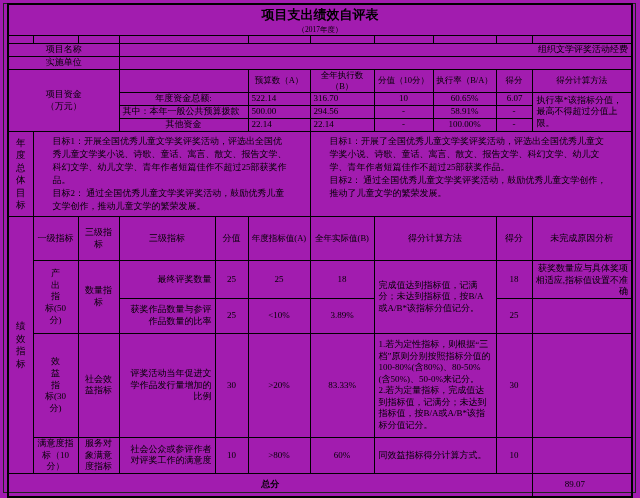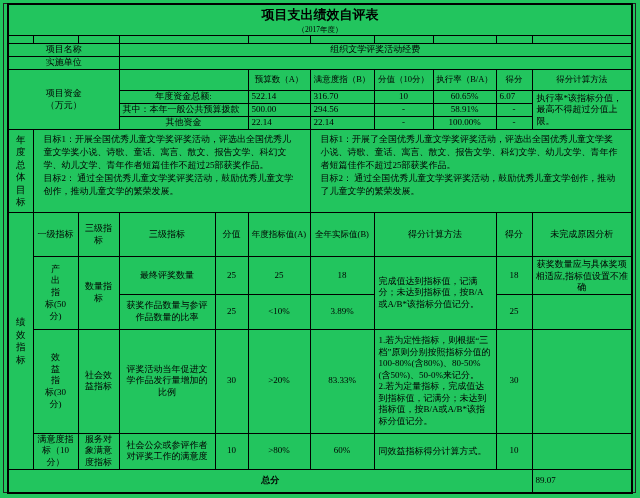--- a/index.html
+++ b/index.html
@@ -1,33 +1,33 @@
 <!DOCTYPE html>
 <html><head>
 <meta charset="utf-8">
 <style>
   html,body{margin:0;padding:0;background:#e8e8e8;}
-  .page{position:relative;width:640px;height:498px;background:#22c55e;
+  .page{position:relative;width:640px;height:498px;background:#a21caf;
         font-family:"Liberation Serif","DejaVu Serif",serif;color:#000;overflow:hidden;}
   .frame{position:absolute;left:3px;top:3px;width:631px;height:488px;border:1px solid #222;}
   table.form{position:absolute;left:7px;top:3px;width:624px;border-collapse:collapse;
         table-layout:fixed;font-size:9px;line-height:1.3;border:2px solid #000;}
   td{border:1px solid #000;padding:0 3px;text-align:center;vertical-align:middle;overflow:hidden;}
   td.nb{border:none;}
   .title-cell{font-size:13px;font-weight:bold;}
   .subtitle-cell{font-size:7.5px;}
   .hdr{font-size:8.5px;padding:0 1px;}
-  .left{text-align:center;}
+  .left{text-align:right;}
   .right{text-align:left;padding-right:7px;}
-  .right-sm{text-align:left;padding-right:2px;}
+  .right-sm{text-align:center;padding-right:2px;}
   .top{vertical-align:top;padding-top:2px;}
   .pre{white-space:pre-line;}
   .clip{white-space:nowrap;overflow:hidden;text-align:left;}
   .vlabel{white-space:pre-line;line-height:12.5px;font-size:9.5px;}
-  .goal{font-size:9px;line-height:13px;text-align:left;padding:3px 10px;vertical-align:top;}
+  .goal{font-size:9px;line-height:13px;text-align:left;padding:3px 19px;vertical-align:top;}
   .method{text-align:left;padding:2px 4px;line-height:11.5px;margin-top:40px;}
   .bold{font-weight:bold;}
 </style>
 </head>
 <body>
 
 <div class="page">
   <div class="frame"></div>
 
   <table class="form">
@@ -73,21 +73,21 @@
     <tr style="height:13px">
       <td colspan="3">实施单位</td>
       <td colspan="8" class="left"></td>
     </tr>
 
     <tr style="height:21px">
       <td colspan="3" rowspan="4" class="pre">项目资金
 （万元）</td>
       <td colspan="2"></td>
       <td class="hdr">预算数（A）</td>
-      <td class="hdr">满意度指（B）</td>
+      <td class="hdr">全年执行数（B）</td>
       <td class="hdr">分值（10分）</td>
       <td class="hdr">执行率（B/A）</td>
       <td class="hdr">得分</td>
       <td class="hdr">得分计算方法</td>
     </tr>
     <tr style="height:13px">
       <td colspan="2">年度资金总额:</td>
       <td class="right">522.14</td>
       <td class="right">316.70</td>
       <td>10</td>

